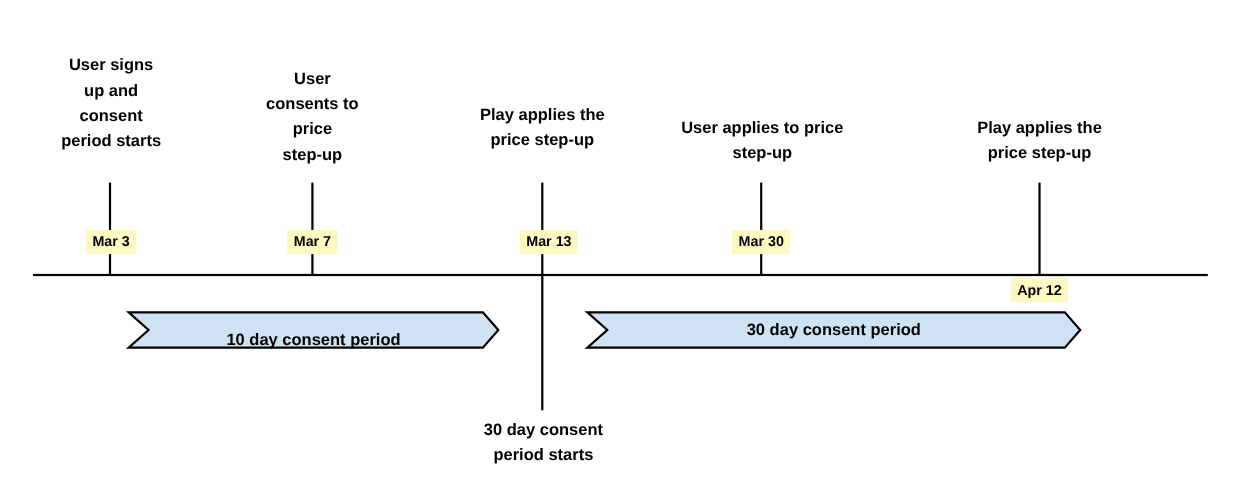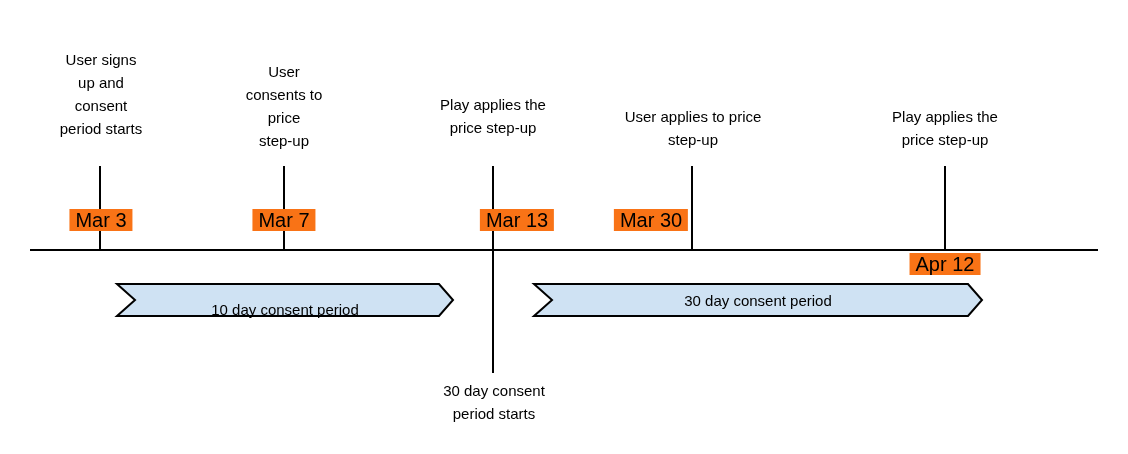--- a/index.html
+++ b/index.html
@@ -4,20 +4,21 @@
 <style>
   html, body { margin: 0; padding: 0; background: #ffffff; }
   .canvas {
     position: relative;
     width: 1128px;
     height: 454px;
     background: #ffffff;
     font-family: "Liberation Sans", sans-serif;
     color: #000000;
     overflow: hidden;
+    font-weight: bold;
   }
   .axis {
     position: absolute;
     left: 30px;
     top: 249px;
     width: 1068px;
     height: 2px;
     background: #000000;
   }
   .tick {
@@ -29,22 +30,22 @@
     position: absolute;
     transform: translateX(-50%);
     text-align: center;
     font-size: 15px;
     line-height: 23px;
     white-space: nowrap;
   }
   .date-label {
     position: absolute;
     transform: translateX(-50%);
-    background: #f97316;
-    font-size: 20px;
+    background: #fef9c3;
+    font-size: 13px;
     line-height: 20px;
     padding: 1px 6px;
     white-space: nowrap;
   }
   .banner { position: absolute; }
   .banner svg { display: block; overflow: visible; }
   .banner-label {
     position: absolute;
     left: 50%;
     top: 50%;
@@ -76,32 +77,32 @@
     <div>price</div>
     <div>step-up</div>
   </div>
   <div class="date-label" style="left:284px; top:209px;">Mar 7</div>
 
   <div class="tick" style="left:492px; top:166px; height:207px;"></div>
   <div class="caption" style="left:493px; top:93px;">
     <div>Play applies the</div>
     <div>price step-up</div>
   </div>
-  <div class="date-label" style="left:517px; top:209px;">Mar 13</div>
+  <div class="date-label" style="left:499px; top:209px;">Mar 13</div>
   <div class="caption" style="left:494px; top:379px;">
     <div>30 day consent</div>
     <div>period starts</div>
   </div>
 
   <div class="tick" style="left:691px; top:166px; height:84px;"></div>
   <div class="caption" style="left:693px; top:105px;">
     <div>User applies to price</div>
     <div>step-up</div>
   </div>
-  <div class="date-label" style="left:651px; top:209px;">Mar 30</div>
+  <div class="date-label" style="left:692px; top:209px;">Mar 30</div>
 
   <div class="tick" style="left:944px; top:166px; height:84px;"></div>
   <div class="caption" style="left:945px; top:105px;">
     <div>Play applies the</div>
     <div>price step-up</div>
   </div>
   <div class="date-label" style="left:945px; top:209px;margin-top:44px;">Apr 12</div>
 
   <div class="banner" style="left:116px; top:283px; width:338px; height:52px;">
     <svg width="338" height="34" viewBox="0 0 338 34">

